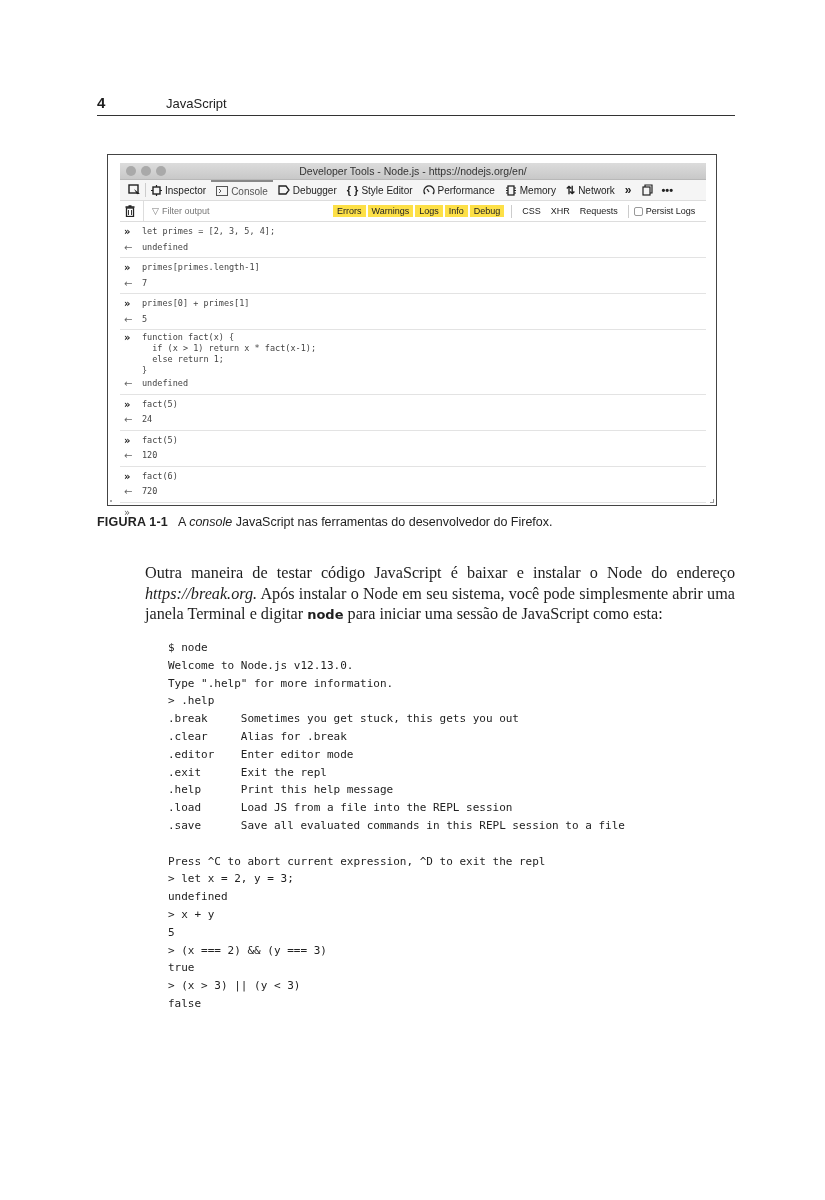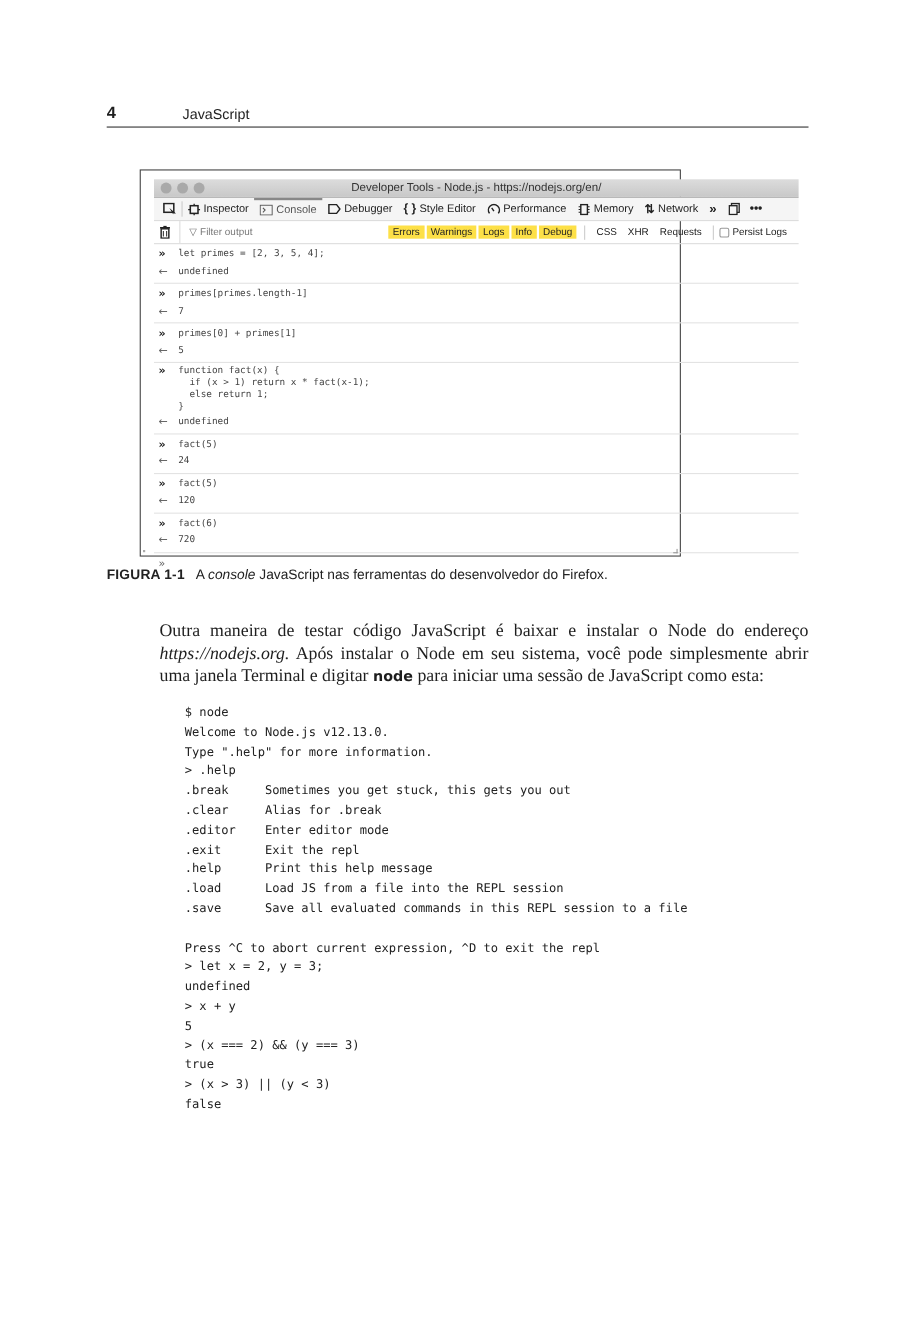--- a/index.html
+++ b/index.html
@@ -4,21 +4,21 @@
   <style>
     * { box-sizing: border-box; margin: 0; padding: 0; }
     html, body { width: 825px; height: 1200px; background: #ffffff; overflow: hidden; }
     body { position: relative; font-family: "DejaVu Sans", sans-serif; color: #1e1e1e; }
 
     .page-header { position: absolute; left: 97px; top: 93px; width: 638px; height: 23px; border-bottom: 1.2px solid #333; }
     .page-number { position: absolute; left: 0; top: 1px; font-family: "Liberation Sans", sans-serif; font-weight: bold; font-size: 15px; }
     .running-head { position: absolute; left: 37px; top: 3px; font-family: "Liberation Sans", sans-serif; font-size: 13px; color: #222; margin-left: 32px; }
 
     
-    .figure-frame { position: absolute; left: 127px; top: 154px; width: 492px; height: 352px; border: 1.5px solid #444; background: #fff; }
+    .figure-frame { position: absolute; left: 107px; top: 154px; width: 610px; height: 352px; border: 1.5px solid #444; background: #fff; }
     .devtools { position: absolute; left: 12px; top: 8px; width: 586px; height: 336px; font-family: "Liberation Sans", sans-serif; }
 
     .titlebar { height: 17px; background: linear-gradient(#dcdcdc, #c8c8c8); position: relative; border-bottom: 1px solid #b8b8b8; }
     .traffic { position: absolute; left: 6px; top: 3px; display: flex; gap: 5px; }
     .traffic span { width: 10px; height: 10px; border-radius: 50%; background: #a9a9a9; display: block; }
     .title-text { position: absolute; left: 0; right: 0; top: 2px; text-align: center; font-size: 10.5px; color: #333; }
 
     .tabbar { height: 21px; background: #f5f5f5; display: flex; align-items: center; border-bottom: 1px solid #ddd; font-size: 10px; color: #222; padding-left: 4px; }
     .tab { display: flex; align-items: center; gap: 3px; padding: 0 5px; height: 100%; white-space: nowrap; justify-content: center; }
     .tab.active { color: #555; border-top: 2px solid #888; }
@@ -271,15 +271,15 @@
     </div>
   </div>
   <span class="corner-dot"></span>
   <span class="resize-grip"></span>
 </div>
 
 <div class="caption">
   <span class="caption-label">FIGURA 1-1</span><span>A </span><em>console</em><span> JavaScript nas ferramentas do desenvolvedor do Firefox.</span>
 </div>
 
-<p class="paragraph"><span>Outra maneira de testar código JavaScript é baixar e instalar o Node do endereço </span><em>https://nodejs.org.</em><span> Após instalar o Node em seu sistema, você pode simplesmente abrir uma janela Terminal e digitar </span><strong>node</strong><span> para iniciar uma sessão de JavaScript como esta:</span></p>
+<p class="paragraph"><span>Outra maneira de testar código JavaScript é baixar e instalar o Node do endereço </span><em>https://break.org.</em><span> Após instalar o Node em seu sistema, você pode simplesmente abrir uma janela Terminal e digitar </span><strong>node</strong><span> para iniciar uma sessão de JavaScript como esta:</span></p>
 
 <div class="terminal-listing"><div>$ node</div><div>Welcome to Node.js v12.13.0.</div><div>Type ".help" for more information.</div><div>&gt; .help</div><div>.break     Sometimes you get stuck, this gets you out</div><div>.clear     Alias for .break</div><div>.editor    Enter editor mode</div><div>.exit      Exit the repl</div><div>.help      Print this help message</div><div>.load      Load JS from a file into the REPL session</div><div>.save      Save all evaluated commands in this REPL session to a file</div><div style="height:17.8px;"></div><div>Press ^C to abort current expression, ^D to exit the repl</div><div>&gt; let x = 2, y = 3;</div><div>undefined</div><div>&gt; x + y</div><div>5</div><div>&gt; (x === 2) &amp;&amp; (y === 3)</div><div>true</div><div>&gt; (x &gt; 3) || (y &lt; 3)</div><div>false</div></div>
 
 </body></html>

